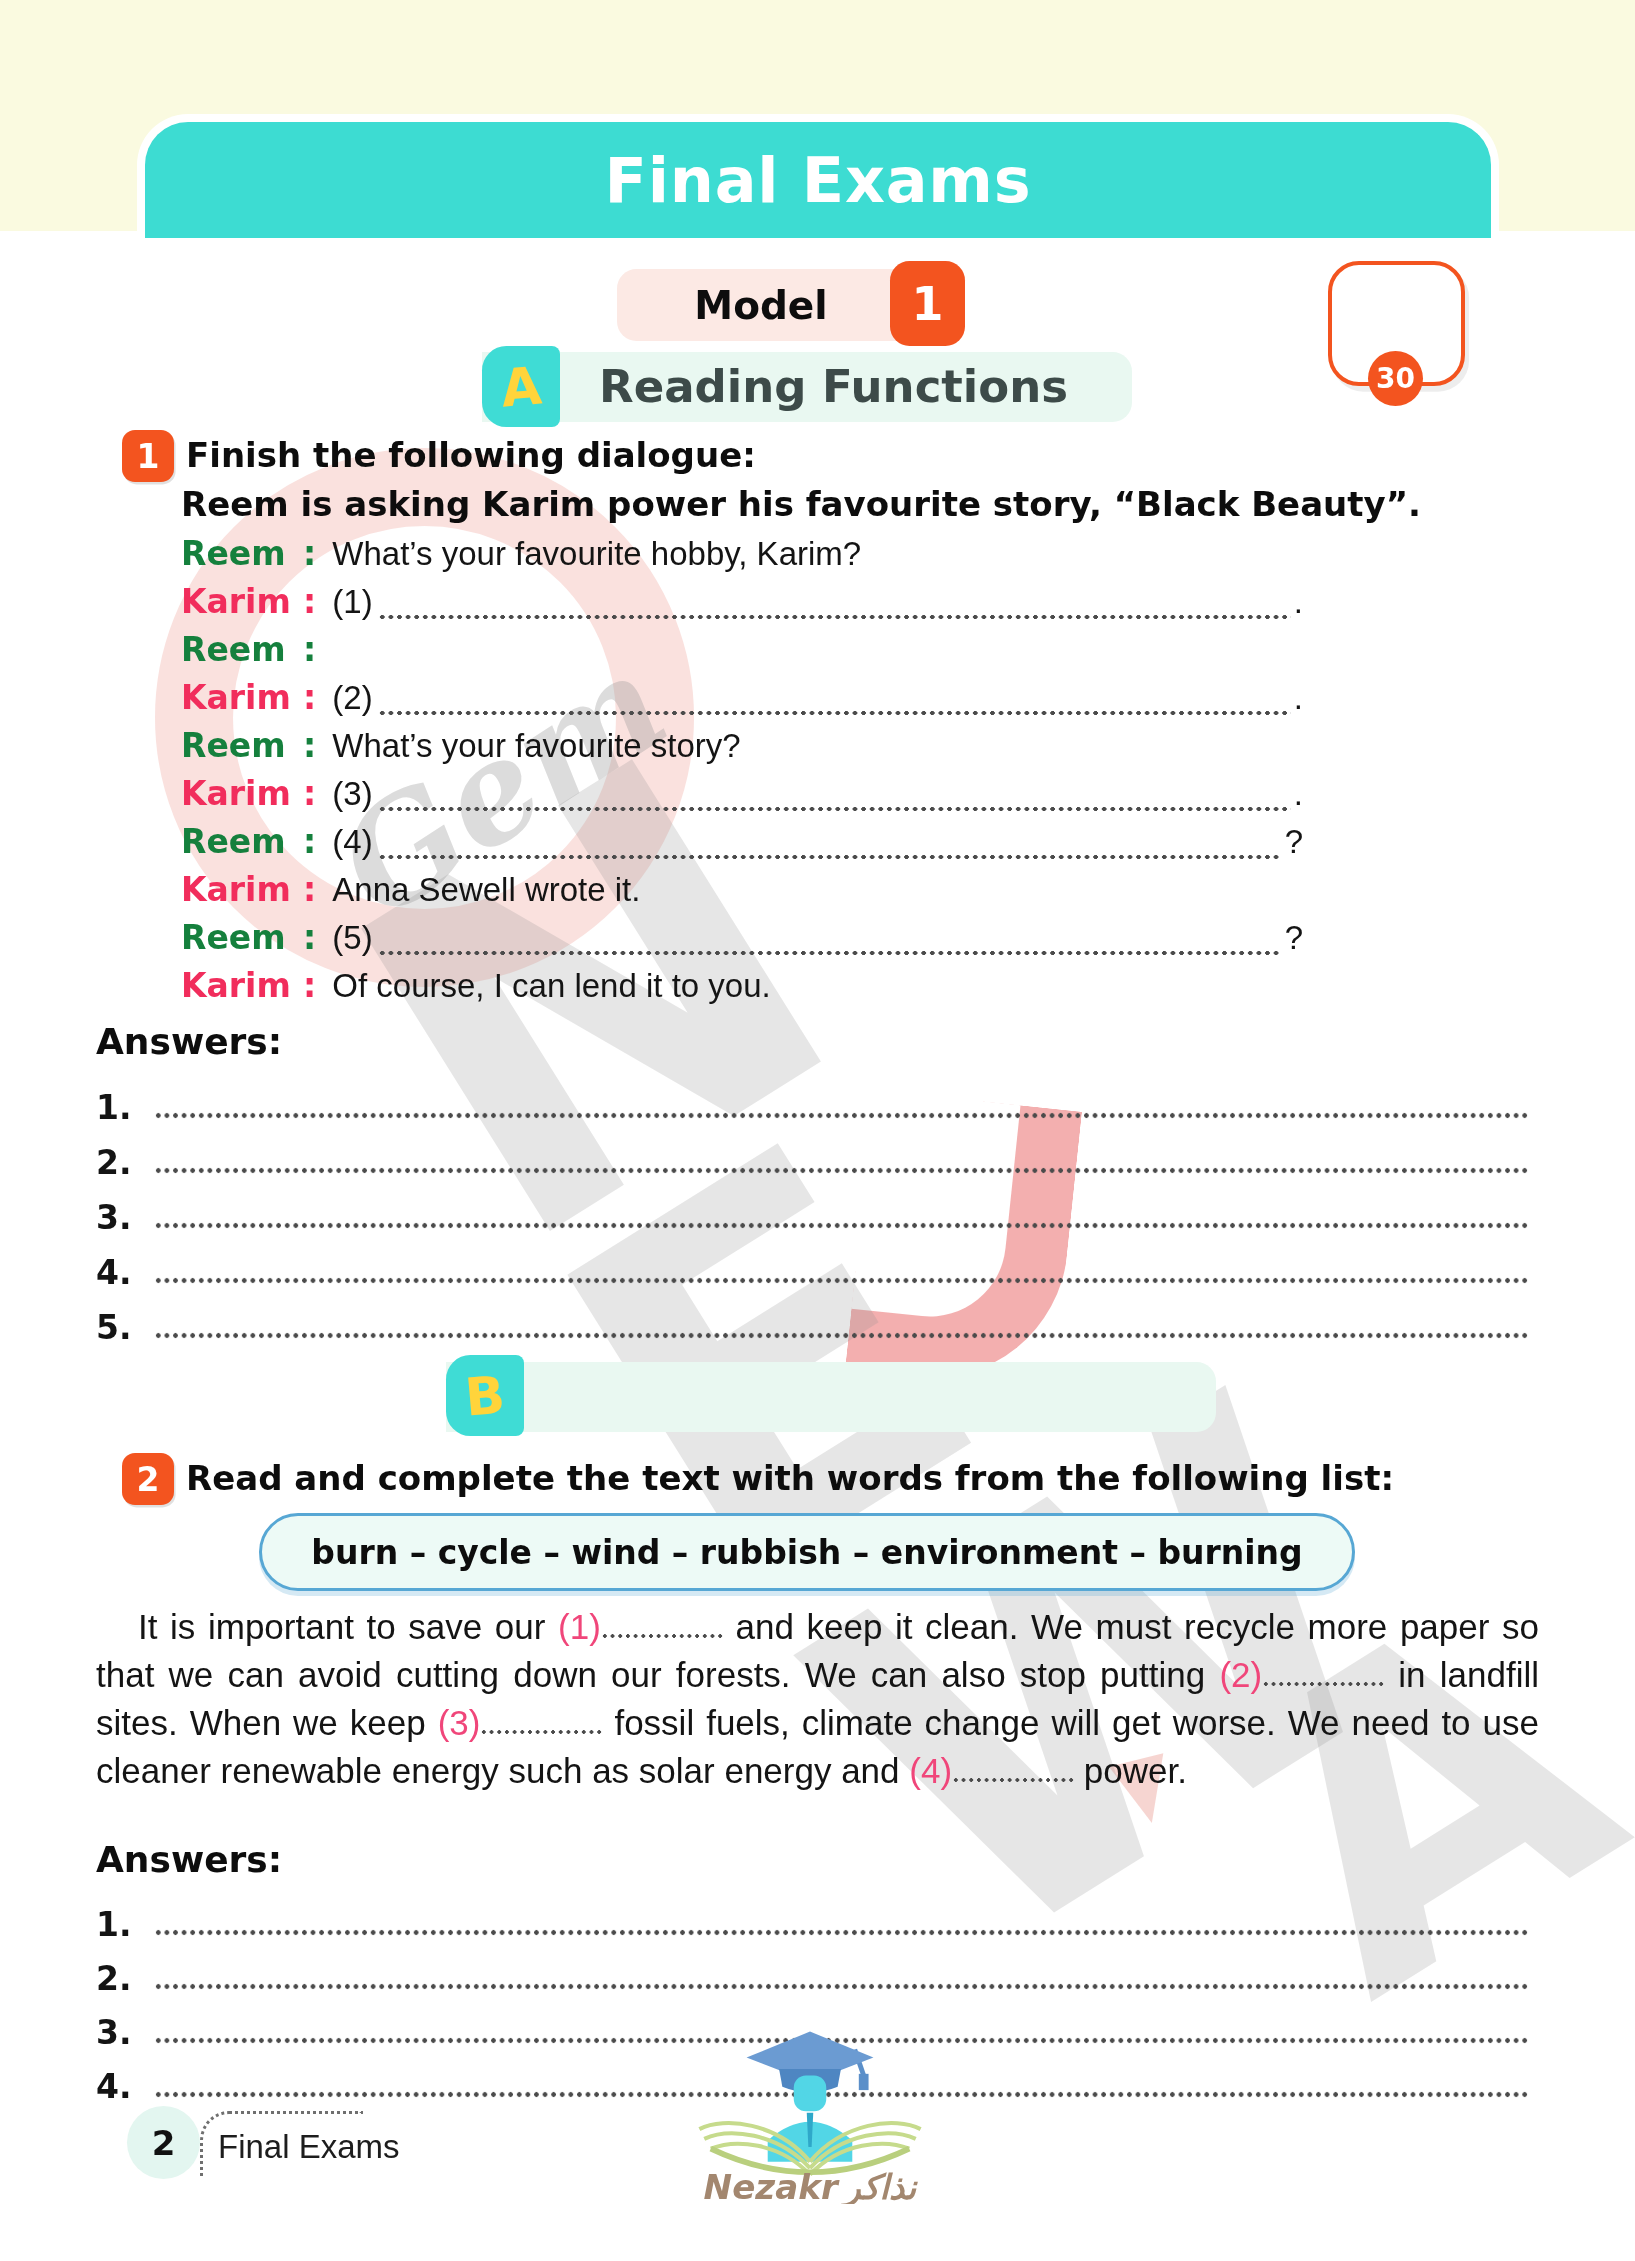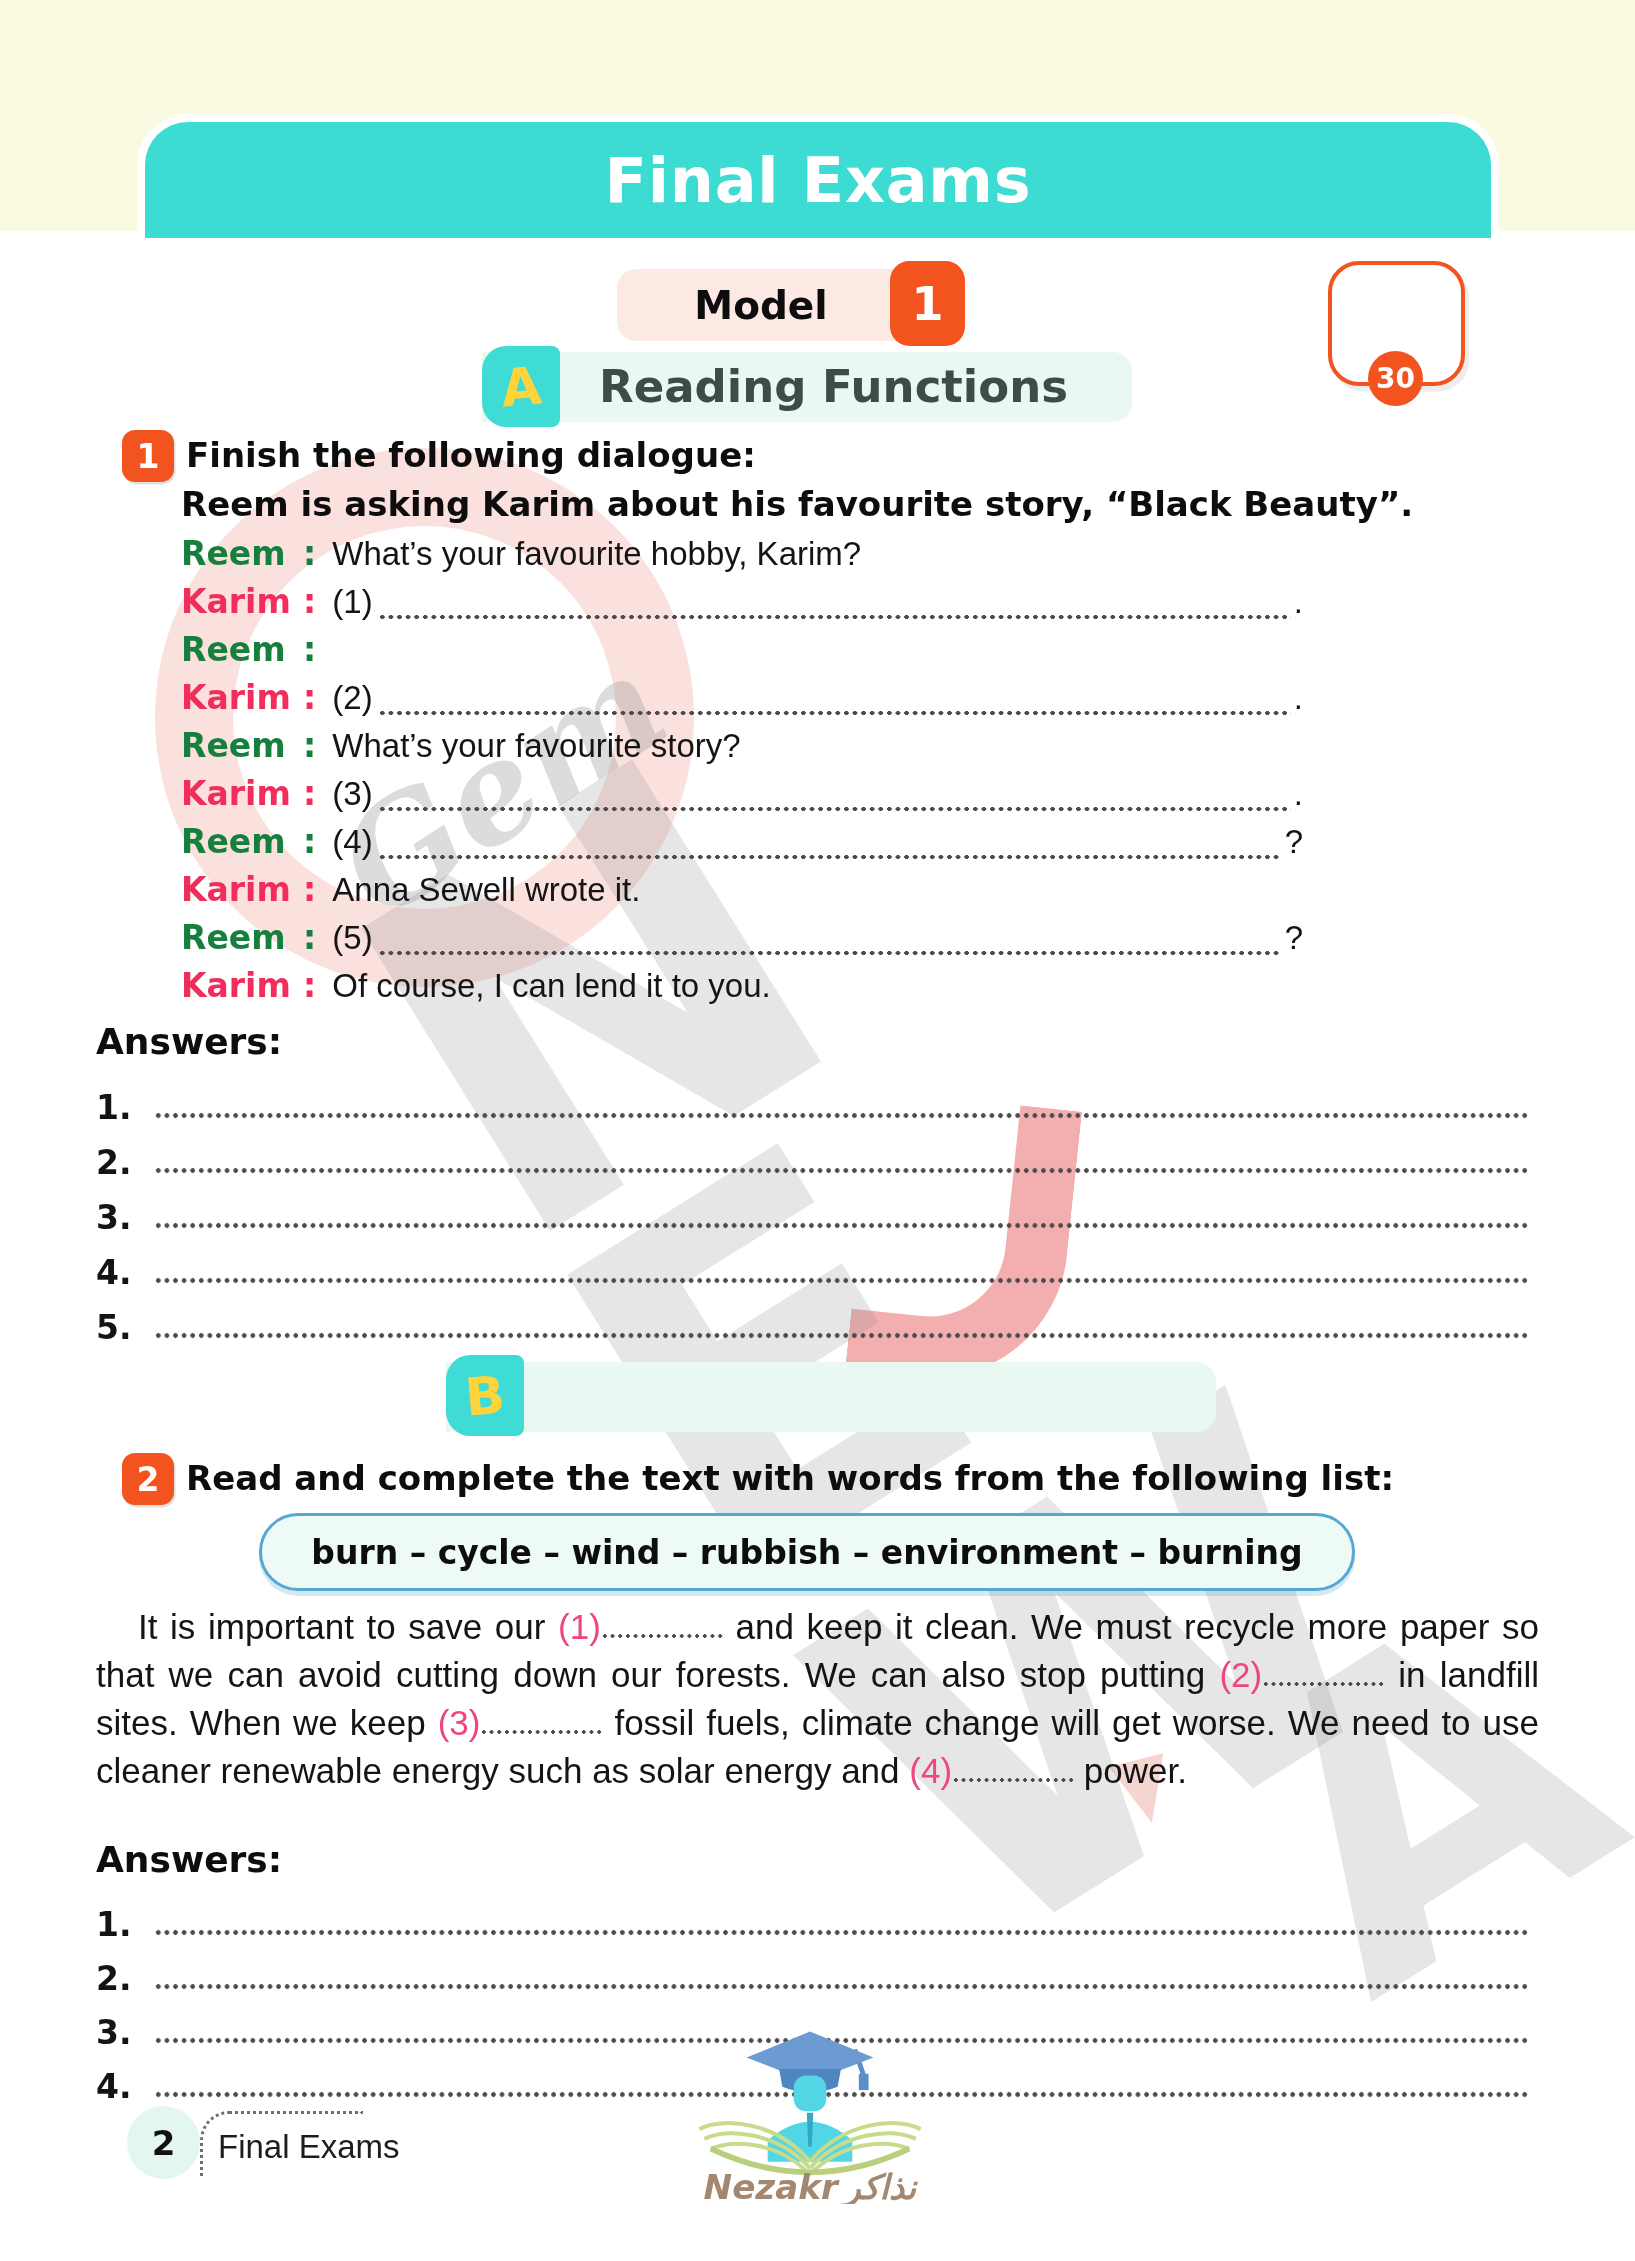--- a/index.html
+++ b/index.html
@@ -106,21 +106,21 @@
   <div class="score-circle">30</div>
 
   <div class="sec-strip" style="left:482px;top:352px;width:650px;"></div>
   <div class="sec-badge" style="left:482px;top:346px;">
     <span class="sec-letter">A</span>
   </div>
   <div class="sec-title" style="left:599px;top:360px;">Reading Functions</div>
 
   <div class="qbadge" style="left:122px;top:430px;">1</div>
   <div class="qtext" style="left:186px;top:435px;">Finish the following dialogue:</div>
-  <div class="qtext" style="left:181px;top:484px;">Reem is asking Karim about his favourite story, “Black Beauty”.</div>
+  <div class="qtext" style="left:181px;top:484px;">Reem is asking Karim power his favourite story, “Black Beauty”.</div>
 
   <div class="dialogue">
       <div class="dlg-row">
         <span class="spk reem">Reem</span>
         <span class="colon reem">:</span>
         <span class="dlg-text">What’s your favourite hobby, Karim?</span>
       </div>
       <div class="dlg-row">
         <span class="spk karim">Karim</span>
         <span class="colon karim">:</span>

